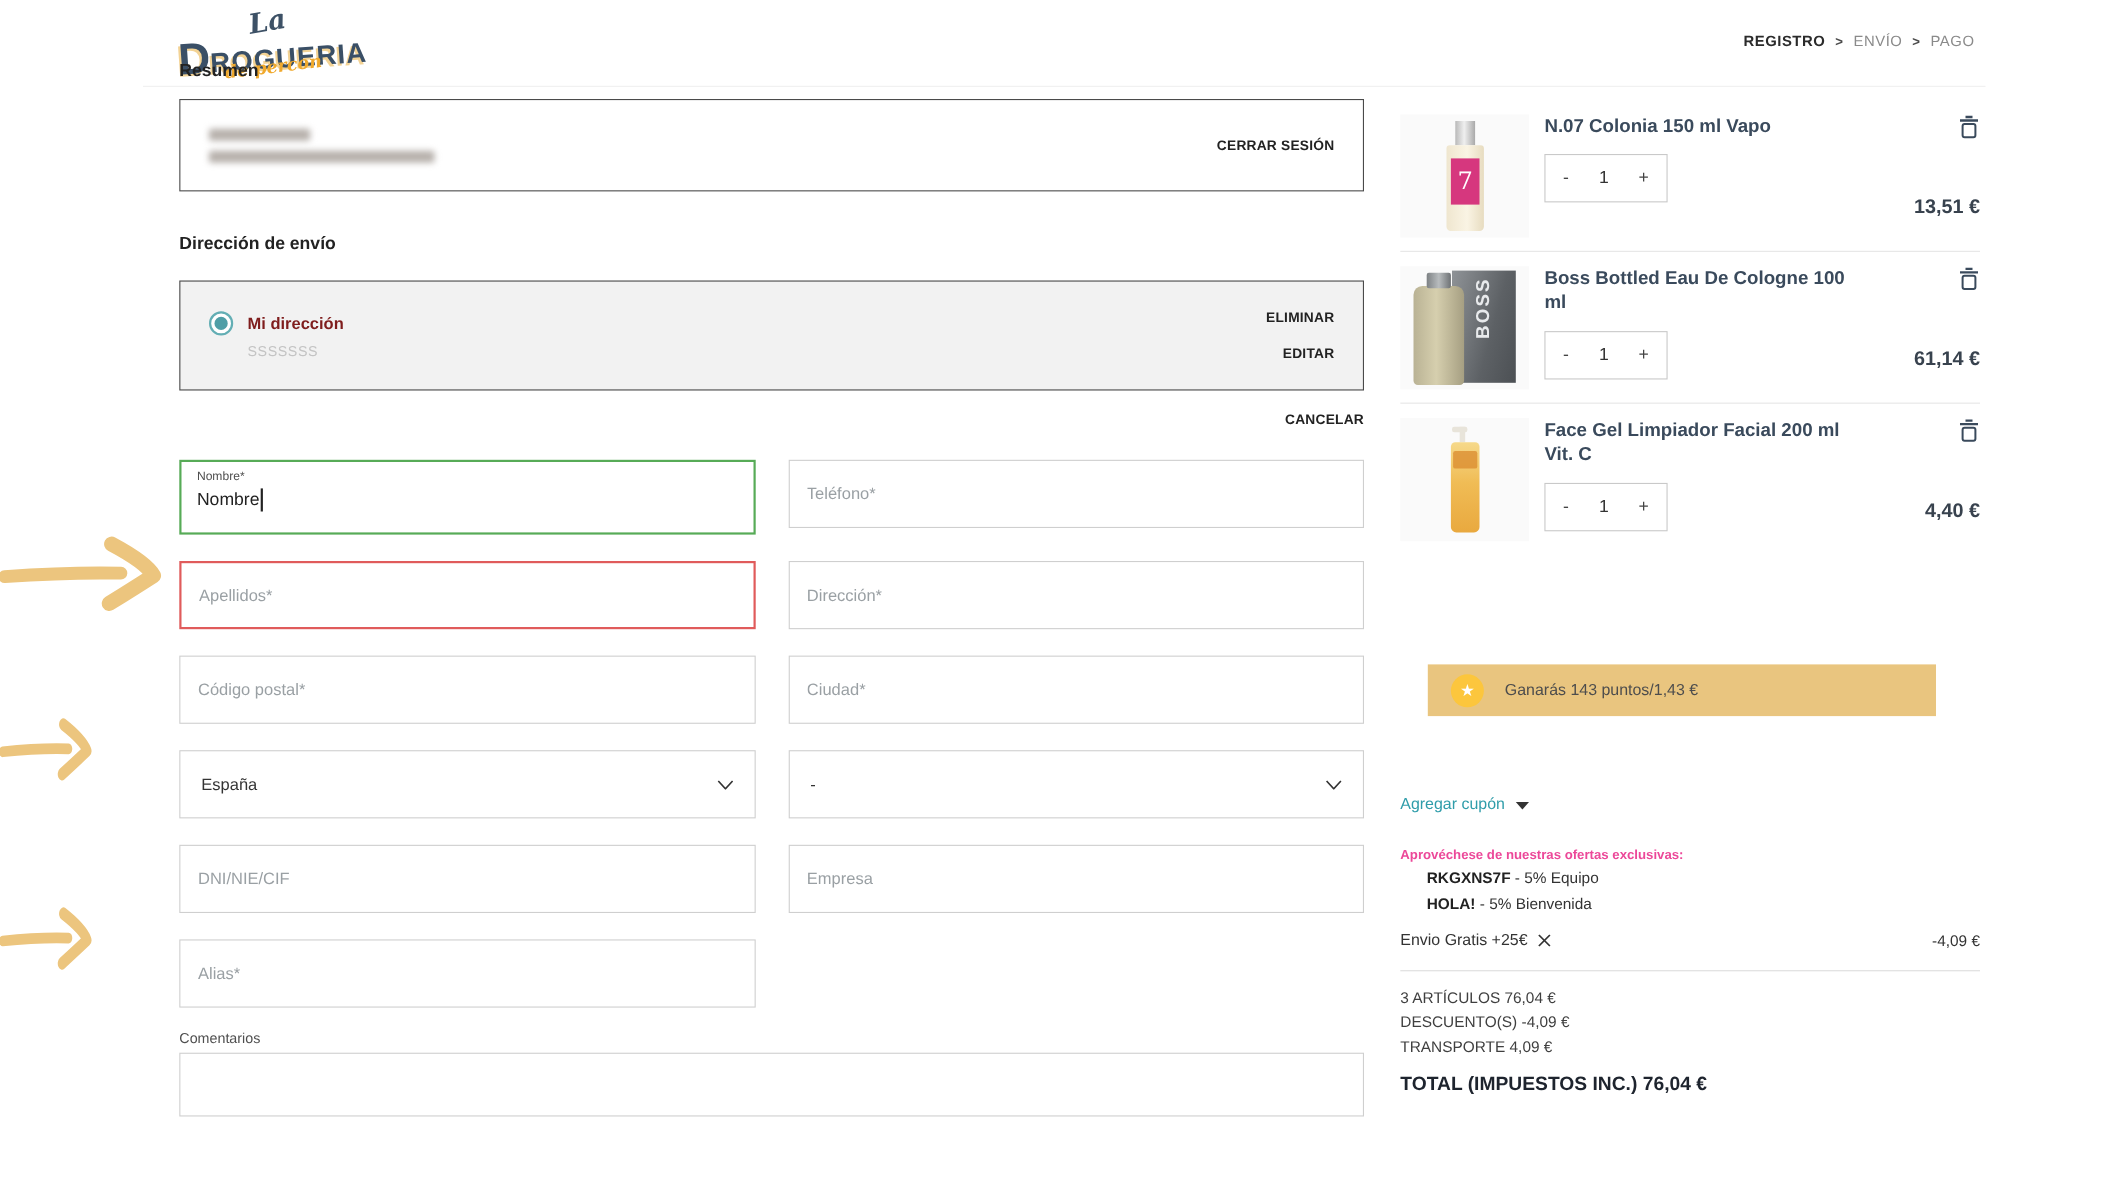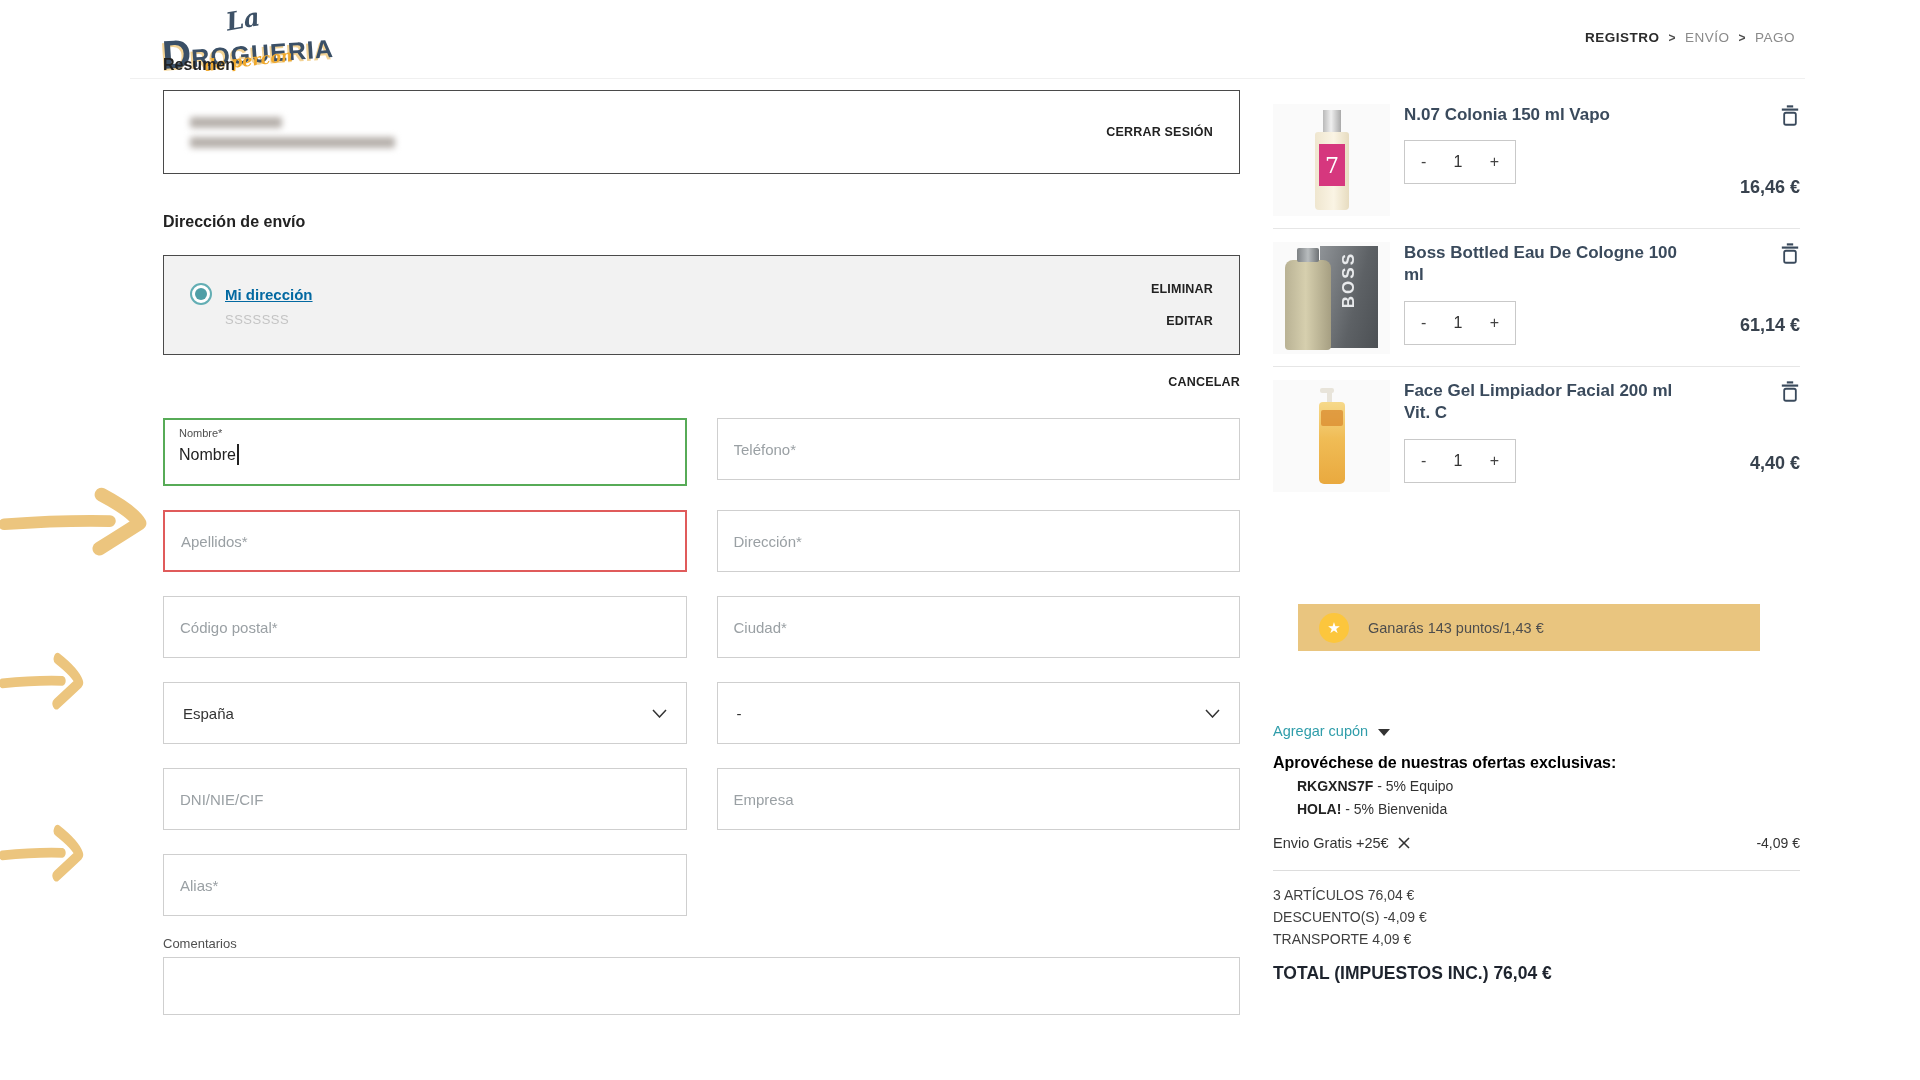--- a/index.html
+++ b/index.html
@@ -34,21 +34,21 @@
   .action-label { font-size:12.5px; font-weight:bold; color:#222; cursor:pointer; letter-spacing:0.2px; }
 
   #envio-title { margin-top:39px; }
   .address-box { margin-top:24px; height:100px; border:1px solid #4a4a4a; background:#f2f2f2;
                  display:flex; align-items:center; justify-content:space-between; padding:0 26px; }
   .addr-left { display:flex; flex-direction:column; }
   .radio-row { display:flex; align-items:center; gap:13px; cursor:pointer; }
   .radio-outer { width:22px; height:22px; border-radius:50%; border:2px solid #63aeb4; background:#fff;
                  display:flex; align-items:center; justify-content:center; flex-shrink:0; }
   .radio-inner { width:12px; height:12px; border-radius:50%; background:#4f9ea6; }
-  .addr-name { font-size:15px; font-weight:bold; color:#0369a1;text-decoration:underline; }
+  .addr-name { font-size:15px; font-weight:bold; color:#7f1d1d; }
   .addr-sub { margin-left:35px; margin-top:7px; font-size:13px; color:#c4c4c4; letter-spacing:0.5px; }
   .addr-actions { display:flex; flex-direction:column; align-items:flex-end; gap:18px; }
   .cancel-row { margin-top:17px; text-align:right; }
 
   
   .form-grid { margin-top:28px; display:grid; grid-template-columns:1fr 1fr; column-gap:30px; row-gap:24px; }
   .tb-input { width:100%; height:62px; border:1px solid #cfcfcf; padding:0 16px; font-size:15px; color:#333;
               font-family:"Liberation Sans", sans-serif; background:#fff; outline:none; }
   .tb-input::placeholder { color:#9aa0a4; opacity:1; }
   .tb-input.invalid { border:2px solid #e05b5b; }
@@ -102,21 +102,21 @@
   .points-banner { margin-top:112px; margin-left:25px; width:462px; height:47px; background:#e9c57f;
                    display:flex; align-items:center; gap:19px; padding-left:21px; }
   .star-circle { width:30px; height:30px; border-radius:50%; background:#fcc63d; color:#fff;
                  display:flex; align-items:center; justify-content:center; font-size:15px; flex-shrink:0; }
   .points-text { font-size:14.5px; color:#4d4d4d; }
 
   
   .coupon-toggle { margin-top:72px; display:flex; align-items:center; gap:10px; cursor:pointer; }
   .coupon-toggle-label { font-size:14.5px; color:#2f9daa; }
   .tri-down { width:0; height:0; border-left:6px solid transparent; border-right:6px solid transparent; border-top:7px solid #333; margin-top:2px; }
-  .offers-title { margin-top:15px; font-size:16px; font-weight:bold; color:#000000; }
+  .offers-title { margin-top:31px; font-size:12px; font-weight:bold; color:#ec4899; }
   .offer-line { margin-top:5px; font-size:14px; color:#333; line-height:18px;padding-left:24px; }
   .offer-code { font-weight:bold; color:#222; }
   .applied-row { margin-top:17px; display:flex; align-items:center; font-size:14.5px; color:#333; }
   .applied-close { margin-left:9px; cursor:pointer; display:flex; align-items:center; }
   .applied-amount { margin-left:auto; font-size:14px; color:#333; }
   .totals-sep { border-top:1px solid #ddd; margin:19px 0 13px; }
   .total-small { font-size:14px; color:#3f3f3f; line-height:22px; }
   .total-big { margin-top:13px; font-size:17.5px; font-weight:bold; color:#1e242e; }
 </style>
 </head>
@@ -253,21 +253,21 @@
         </div>
       </div>
       <div class="item-right">
         <span class="trash">
           <svg width="20" height="23" viewBox="0 0 22 24" fill="none" stroke="#3a4a5c">
             <line x1="2" y1="5.5" x2="20" y2="5.5" stroke-width="2.4"></line>
             <line x1="7.5" y1="2" x2="14.5" y2="2" stroke-width="2.4"></line>
             <rect x="4.6" y="9" width="12.8" height="13.2" rx="2" stroke-width="2"></rect>
           </svg>
         </span>
-        <span class="price">16,46 €</span>
+        <span class="price">13,51 €</span>
       </div>
     </div>
 
     <div class="cart-sep"></div>
 
     <div class="cart-item">
       <div class="prod-img">
         <div class="boss-box">
             <span class="boss-box-text">BOSS</span>
           </div>

